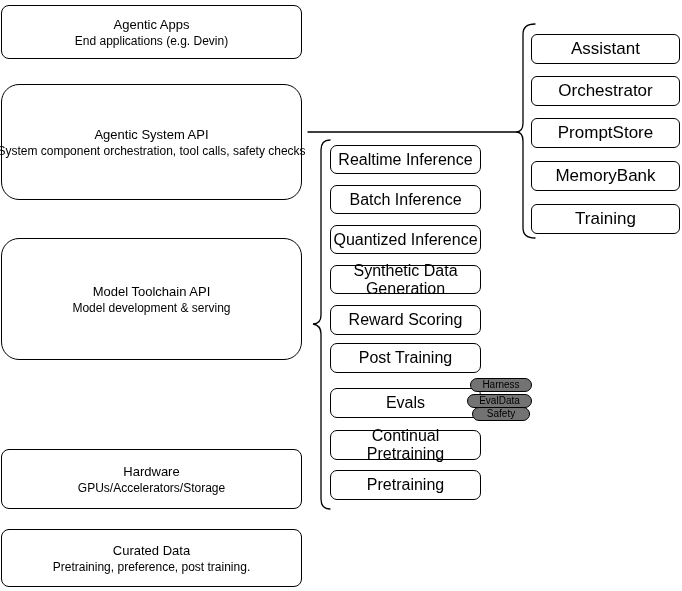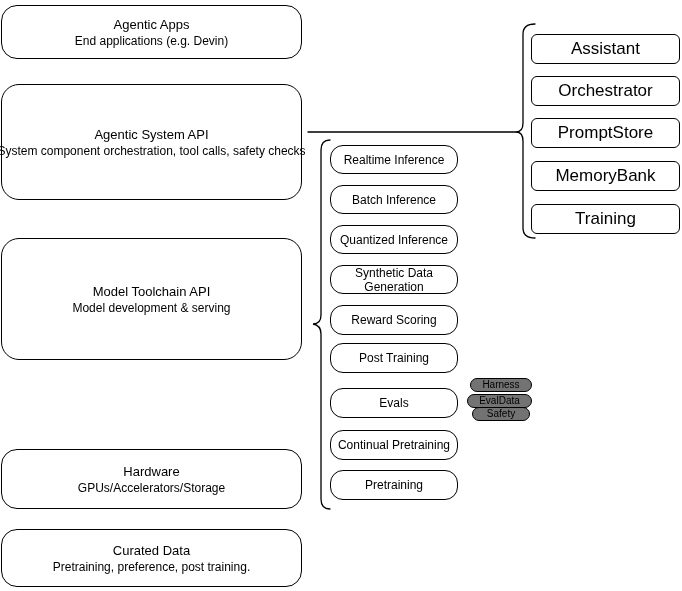--- a/index.html
+++ b/index.html
@@ -41,28 +41,28 @@
     font-size: 13px;
     line-height: 16px;
     white-space: nowrap;
   }
   .layer .subtitle {
     font-size: 12px;
     line-height: 13px;
     margin-top: 2px;
     white-space: nowrap;
   }
-  .r8  { border-radius: 16px; }
+  .r8  { border-radius: 8px; }
   .r18 { border-radius: 18px; }
   .tool {
     left: 330px;
-    width: 128px;
+    width: 151px;
     height: 29px;
-    border-radius: 13px;
-    font-size: 12px;
+    border-radius: 7px;
+    font-size: 16px;
   }
   .sys {
     left: 531px;
     width: 149px;
     height: 30px;
     border-radius: 6px;
     font-size: 17px;
   }
   .pill {
     position: absolute;

